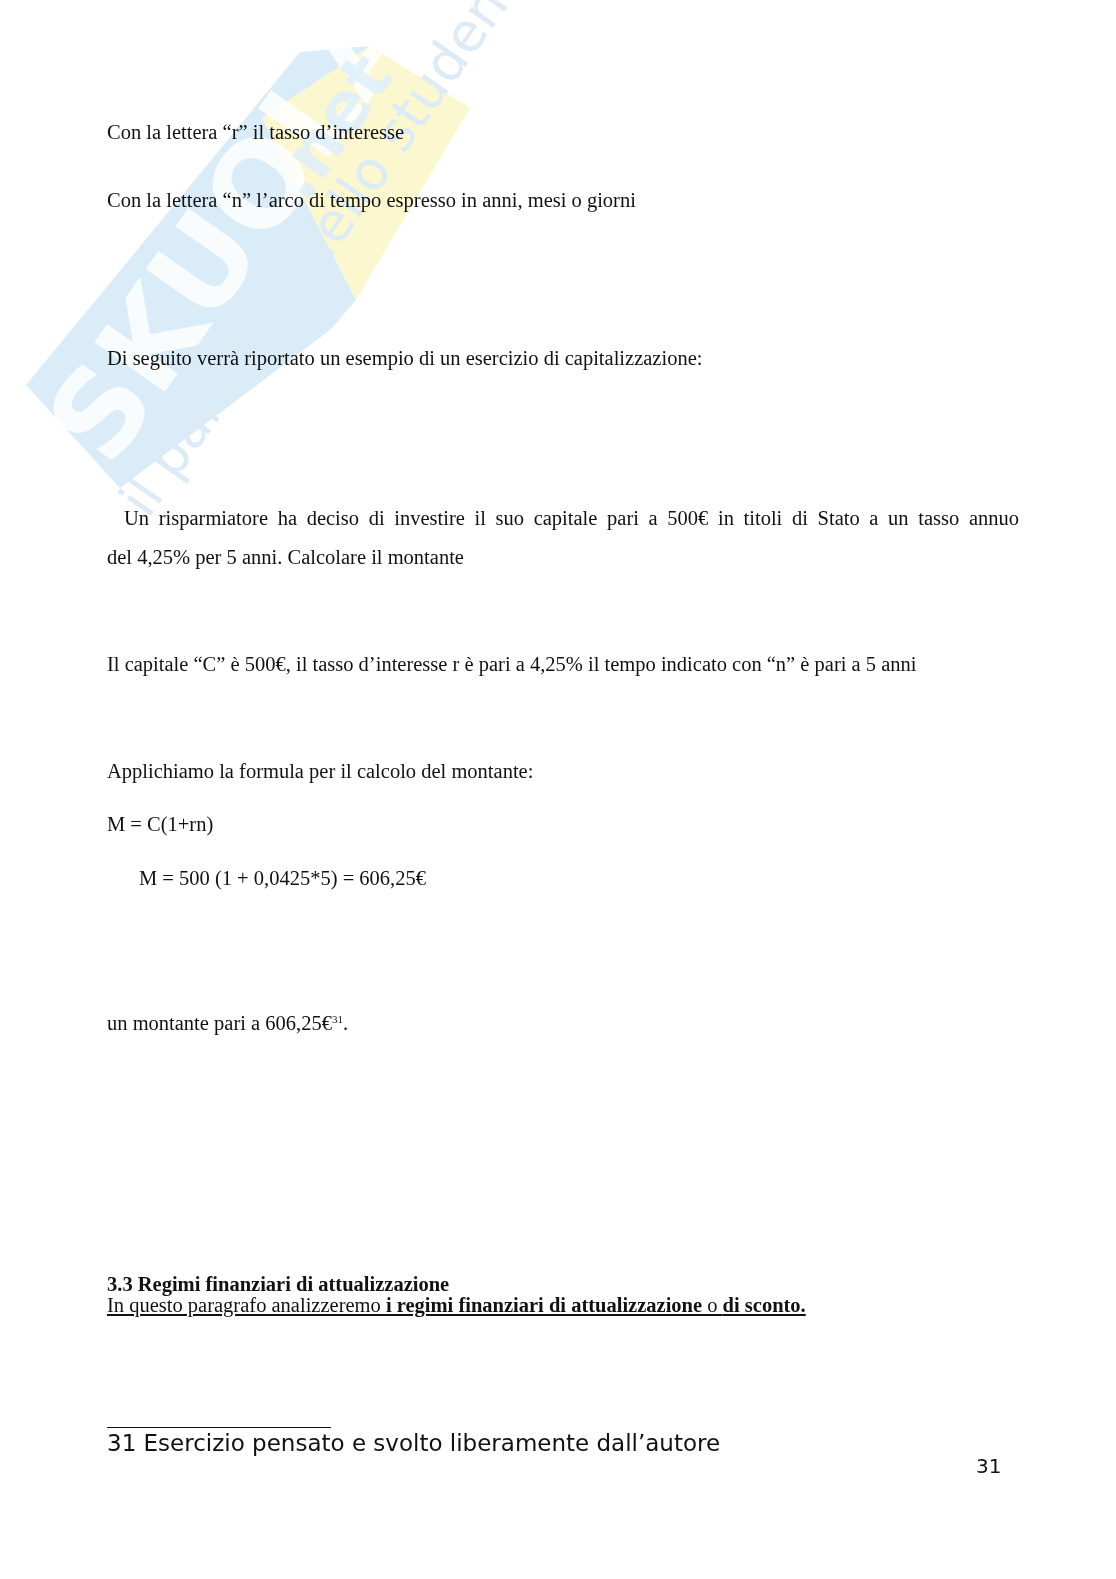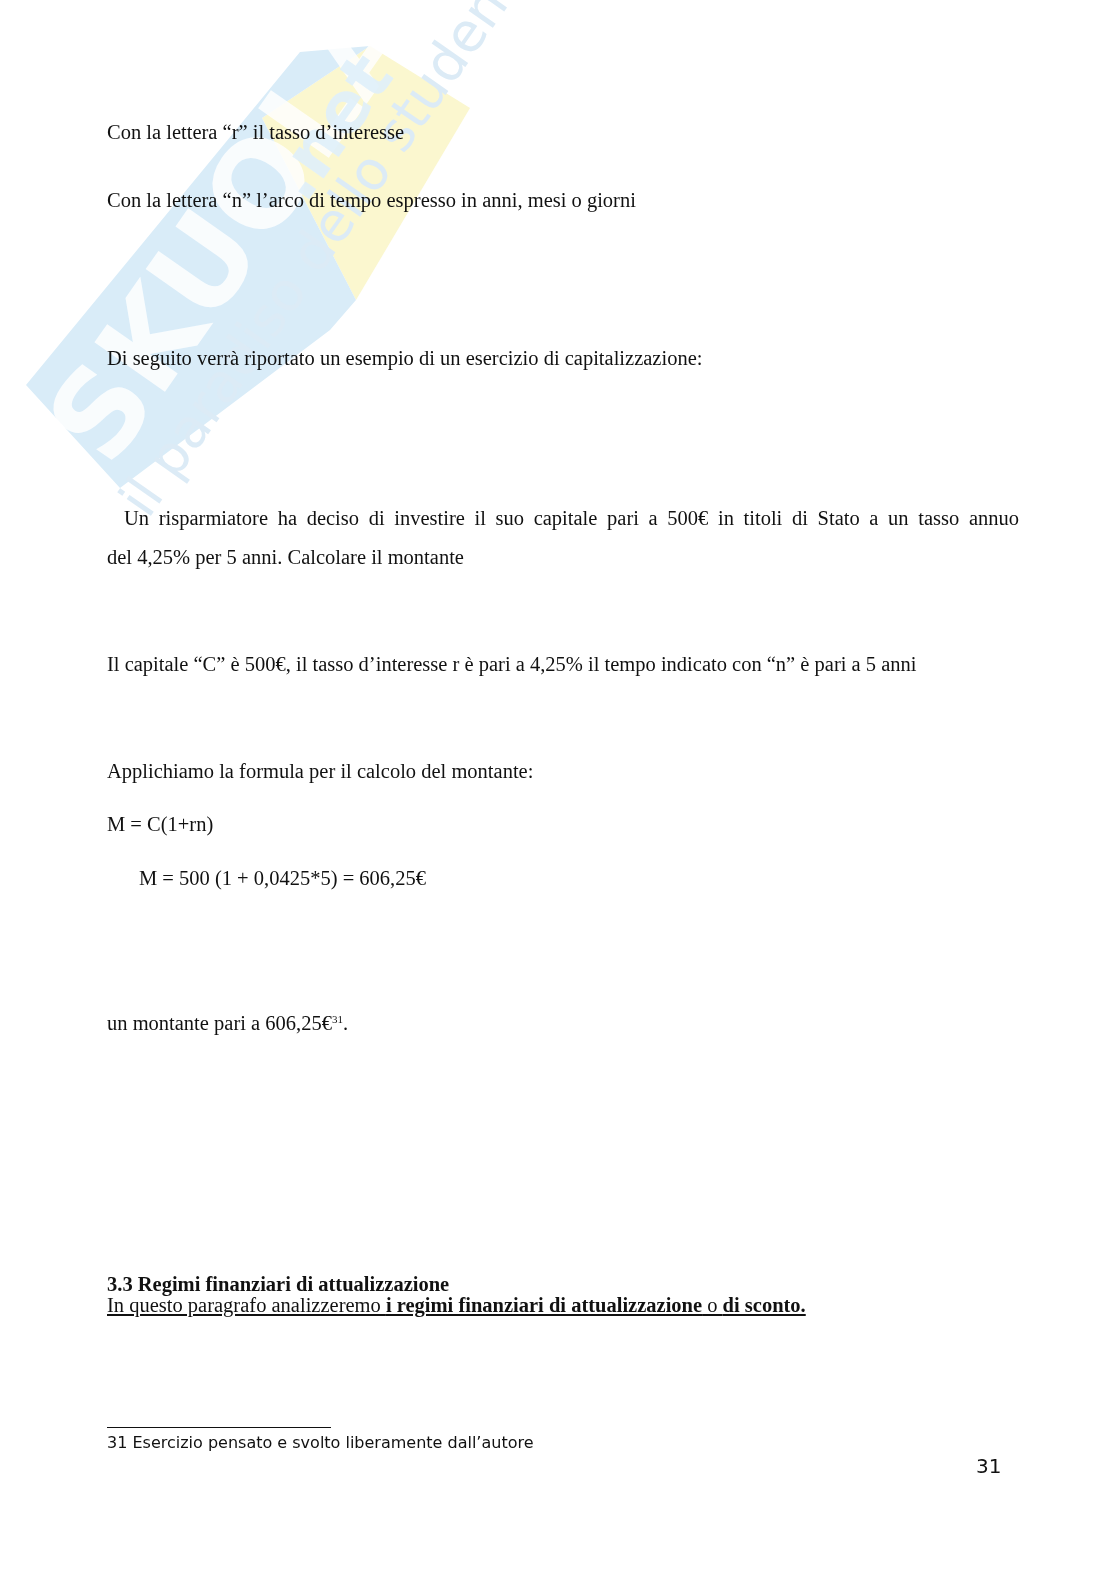--- a/index.html
+++ b/index.html
@@ -62,21 +62,21 @@
       width: 224px;
       height: 0;
       border-top: 1.6px solid #111;
       z-index: 1;
     }
     .footnote {
       position: absolute;
       left: 107px;
       top: 1432px;
       font-family: "DejaVu Sans", sans-serif;
-      font-size: 16px;
+      font-size: 23px;
       line-height: 22px;
       white-space: nowrap;
       z-index: 1;
     }
     .page-number {
       position: absolute;
       left: 976px;
       top: 1454px;
       font-family: "DejaVu Sans", sans-serif;
       font-size: 20px;

